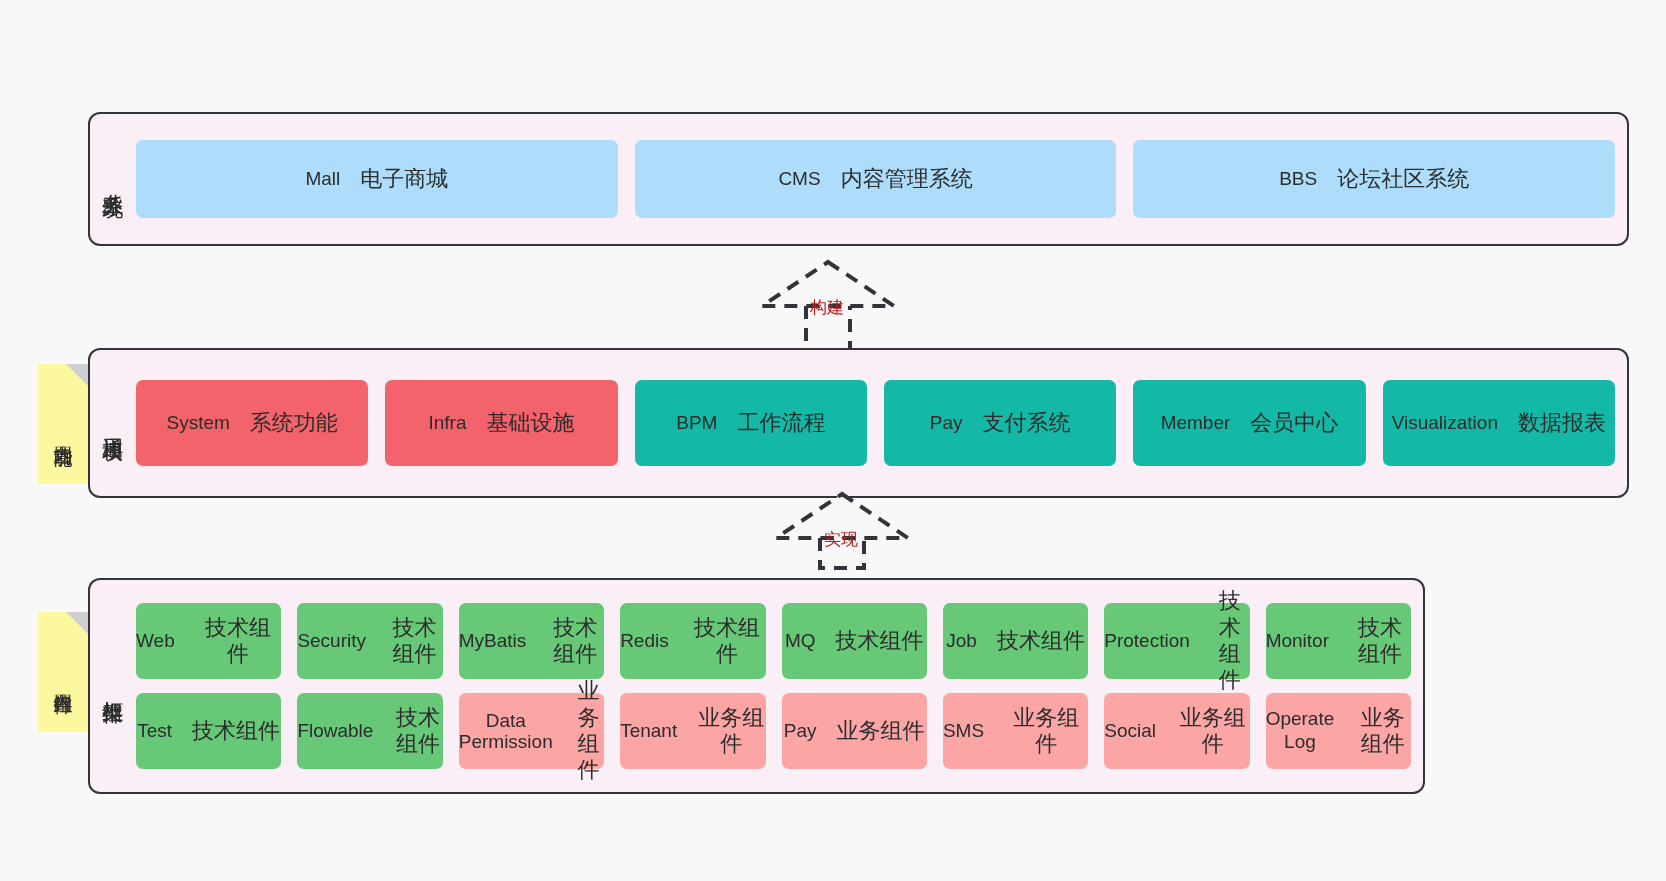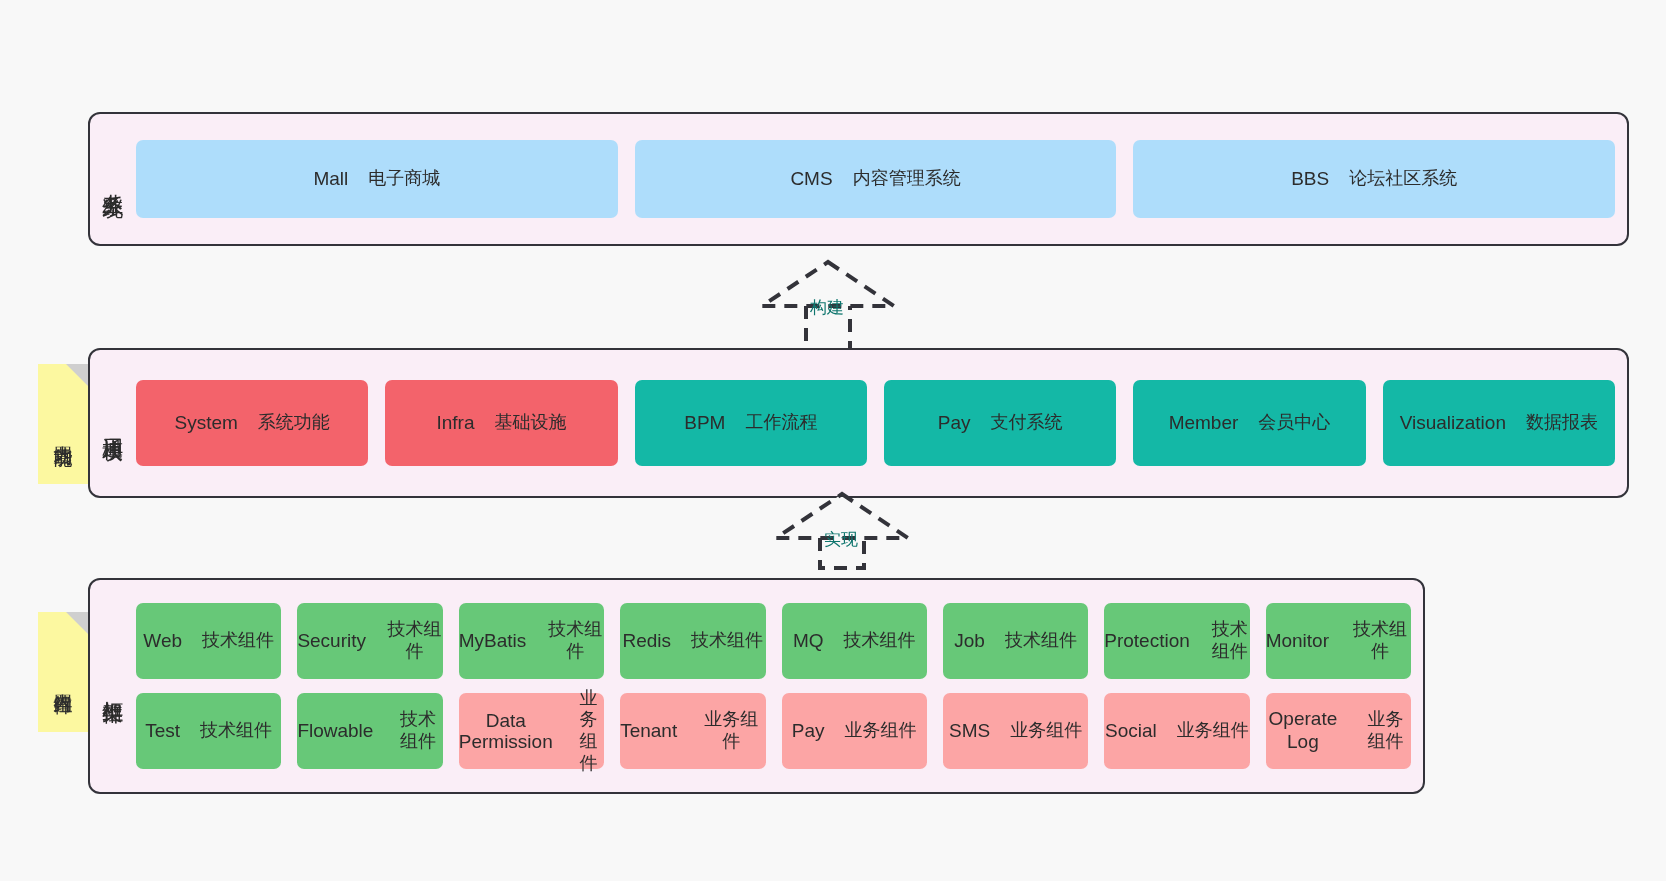--- a/index.html
+++ b/index.html
@@ -67,21 +67,21 @@
     display: flex;
     align-items: center;
     justify-content: center;
     text-align: center;
     color: #2c2c2c;
     line-height: 1.2;
     user-select: none;
     gap: 20px;
   }
   .card .en { font-size: 19px; }
-  .card .cn { font-size: 18px; }
+  .card .cn { font-size: 22px; }
 
   
   .biz-row { display: flex; width: 100%; gap: 17px; }
   .card-biz { height: 78px; background: #aeddfb; }
 
   
   .mod-row { display: flex; width: 100%; gap: 17px; }
   .card-mod { height: 86px; }
   .card-mod.strong { background: #f3636b; }
   .card-mod.soft   { background: #14b8a6; }
@@ -119,21 +119,21 @@
 
   
   .arrow {
     position: absolute;
     user-select: none;
   }
   .arrow svg { display: block; overflow: visible; }
   .arrow-label {
     position: absolute;
     font-size: 17px;
-    color: #0f766e;
+    color: #b91c1c;
     background: transparent;
     white-space: nowrap;
   }
 </style>
 </head>
 <body>
 
 <div id="canvas">
 
   <div class="layer" id="layer-business" style="left:88px; top:112px; width:1541px; height:134px;">

